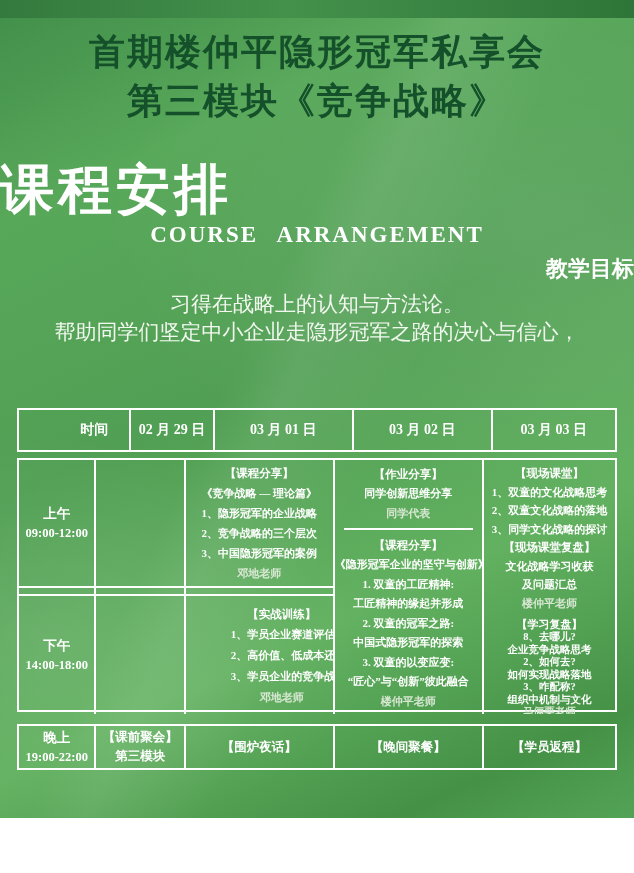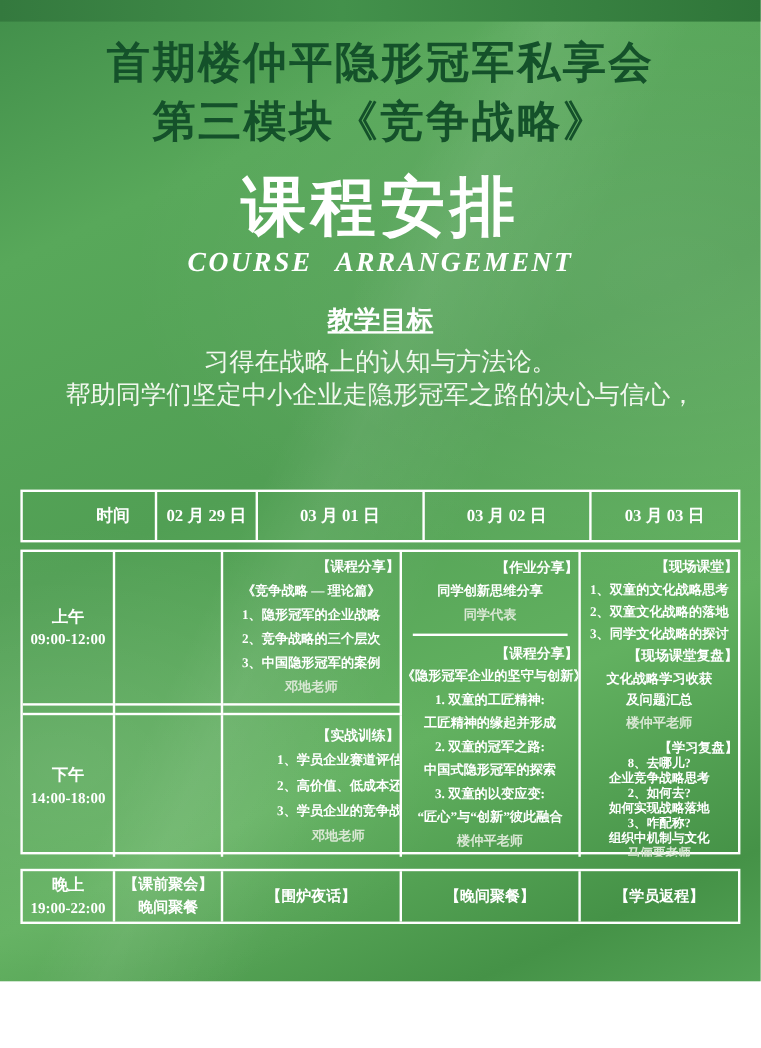--- a/index.html
+++ b/index.html
@@ -25,46 +25,43 @@
   .title {
     text-align: center;
     color: #14512a;
     font-weight: 900;
     font-size: 36px;
     letter-spacing: 2px;
     line-height: 1.35;
   }
   .title-1 { padding-top: 28px; }
   .heading-cn {
-    margin-top: 20px;
-    text-align: center;
+    margin-top: 36px;
     font-family: "Liberation Sans", "DejaVu Sans", sans-serif;
     font-weight: 900;
     font-size: 54px;
     letter-spacing: 4px;
     color: #ffffff;
     line-height: 1.05;
   }
   .heading-en {
     margin-top: 4px;
     text-align: center;
     font-weight: 700;
     font-size: 23px;
     letter-spacing: 2px;
     word-spacing: 12px;
     color: #ffffff;
-    font-style: italic;
   }
   .goal-title {
-    margin-top: 20px;
-    text-align: center;
+    margin-top: 6px;
+    text-align: right;
     font-family: "Liberation Sans", "DejaVu Sans", sans-serif;
     font-weight: 700;
     font-size: 22px;
-    text-decoration: underline;
   }
   .goal-text {
     margin-top: 6px;
     text-align: center;
     font-family: "Liberation Sans", "DejaVu Sans", sans-serif;
     font-weight: 400;
     font-size: 21px;
     line-height: 1.32;
     color: #f2f8ef;
   }
@@ -81,21 +78,21 @@
   .cell { overflow: hidden; }
   .bR { border-right: 2px solid #ffffff; }
   .mid { border-top: 2px solid #ffffff; border-bottom: 2px solid #ffffff; }
   .slot-cell {
     display: flex; flex-direction: column; align-items: center; justify-content: center;
     font-weight: 700; text-align: center;
   }
   .slot-label { font-size: 13.5px; line-height: 1.55; }
   .slot-time  { font-size: 12.5px; line-height: 1.4; }
   .content { text-align: center; font-weight: 700; }
-  .tag { font-size: 11.5px; line-height: 20px; text-align: right; }
+  .tag { font-size: 11.5px; line-height: 20px; }
   .ln { white-space: nowrap; }
   .teacher { color: #d8e7d3; }
   .pad-c3-am { padding-top: 3px; }
   .pad-c3-am .ln, .pad-c3-am .teacher { font-size: 11px; line-height: 20px; }
   .pad-c3-pm { padding-top: 8px; padding-left: 45px; }
   .pad-c3-pm .ln, .pad-c3-pm .teacher { font-size: 11px; line-height: 21px; }
   .merged { display: flex; flex-direction: column; justify-content: space-between; padding: 4px 0 3px 0; }
   .m-part .ln { font-size: 11px; line-height: 19.5px; }
   .m-part .teacher { font-size: 11px; line-height: 19.5px; }
   .rule-short { width: 88%; height: 2px; background: #ffffff; margin: 5px auto; }
@@ -229,21 +226,21 @@
       </div>
     </div>
 
     <div class="tbl grid-cols evening-tbl">
       <div class="cell bR">
         <div class="slot-label">晚上</div>
         <div class="slot-time">19:00-22:00</div>
       </div>
       <div class="cell bR">
         <div>【课前聚会】</div>
-        <div>晚间聚餐</div>
+        <div>第三模块</div>
       </div>
       <div class="cell bR">
         <div>【围炉夜话】</div>
       </div>
       <div class="cell bR">
         <div>【晚间聚餐】</div>
       </div>
       <div class="cell">
         <div>【学员返程】</div>
       </div>

